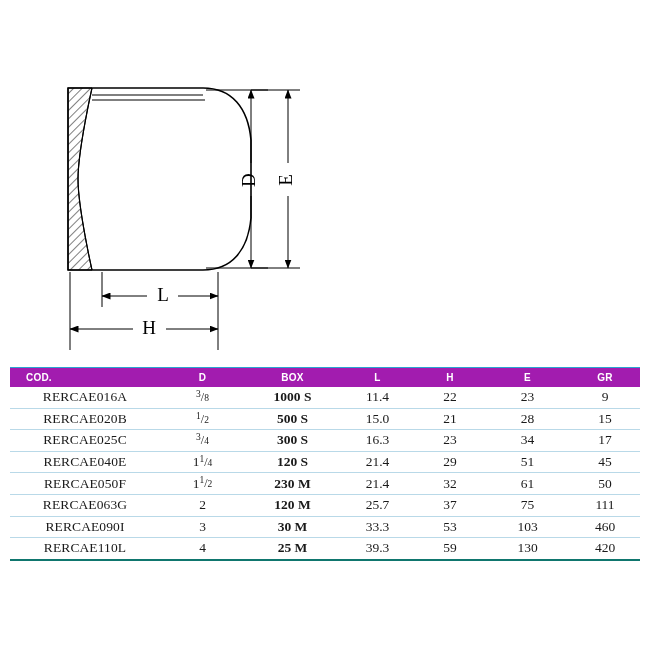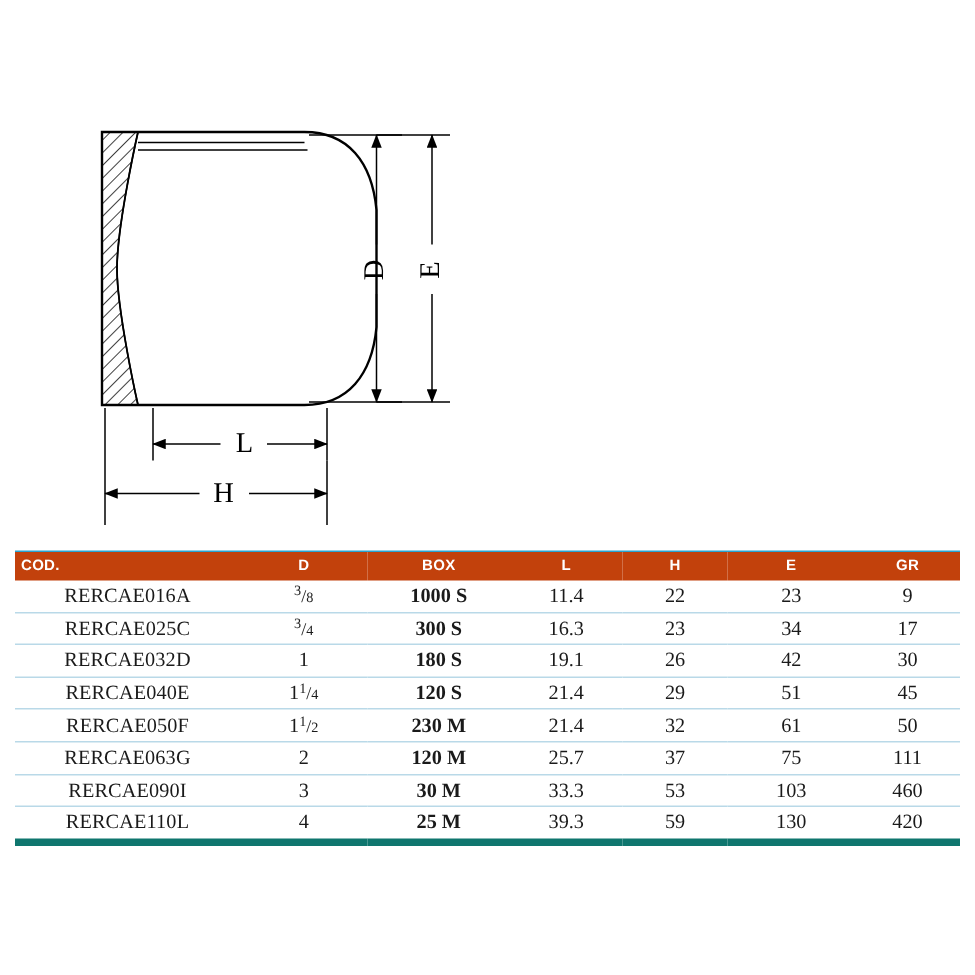--- a/index.html
+++ b/index.html
@@ -38,46 +38,46 @@
     top: 368px;
     width: 630px;
   }
   table.spec {
     border-collapse: collapse;
     width: 630px;
     table-layout: fixed;
     font-family: "Liberation Serif", serif;
   }
   table.spec thead th {
-    background: #c2410c;
+    background: #a21caf;
     color: #ffffff;
     font-size: 10px;
     font-weight: bold;
     font-family: "Liberation Sans", sans-serif;
     letter-spacing: .2px;
     height: 19px;
-    padding: 0 4px;
+    padding: 0 16px;
     border: none;
     text-align: center;
     vertical-align: middle;
   }
   table.spec thead th.left { text-align: left; }
   table.spec thead th.right { text-align: center; }
 
   table.spec tbody td {
     height: 20.6px;
     font-size: 13.5px;
     padding: 0 8px;
     border-bottom: 1px solid #b9d9e8;
     text-align: center;
     vertical-align: middle;
     white-space: nowrap;
   }
   table.spec tbody tr:last-child td {
-    border-bottom: 5px solid #0f766e;
+    border-bottom: 2px solid #0f766e;
   }
   td.cod { text-align: left; letter-spacing: .1px; }
   td.gr  { text-align: right; }
   td.box { text-align: right; padding-right: 26px; font-weight: bold; }
   td.dcol { text-align: center; }
 
   .frac {
     display: inline-block;
     font-size: 13.5px;
     line-height: 1;
@@ -196,38 +196,38 @@
           <tr>
             <td class="cod">RERCAE016A</td>
             <td class="dcol"><span class="frac"><sup>3</sup><span class="fracslash">/</span><sub>8</sub></span></td>
             <td class="box">1000 S</td>
             <td class="">11.4</td>
             <td class="">22</td>
             <td class="">23</td>
             <td class="gr">9</td>
           </tr>
           <tr>
+            <td class="cod">RERCAE020B</td>
+            <td class="dcol"><span class="frac"><sup>1</sup><span class="fracslash">/</span><sub>2</sub></span></td>
+            <td class="box">500 S</td>
+            <td class="">15.0</td>
+            <td class="">21</td>
+            <td class="">28</td>
+            <td class="gr">15</td>
+          </tr>
+          <tr>
             <td class="cod">RERCAE025C</td>
             <td class="dcol"><span class="frac"><sup>3</sup><span class="fracslash">/</span><sub>4</sub></span></td>
             <td class="box">300 S</td>
             <td class="">16.3</td>
             <td class="">23</td>
             <td class="">34</td>
             <td class="gr">17</td>
           </tr>
           <tr>
-            <td class="cod">RERCAE032D</td>
-            <td class="dcol">1</td>
-            <td class="box">180 S</td>
-            <td class="">19.1</td>
-            <td class="">26</td>
-            <td class="">42</td>
-            <td class="gr">30</td>
-          </tr>
-          <tr>
             <td class="cod">RERCAE040E</td>
             <td class="dcol">1<span class="frac"><sup>1</sup><span class="fracslash">/</span><sub>4</sub></span></td>
             <td class="box">120 S</td>
             <td class="">21.4</td>
             <td class="">29</td>
             <td class="">51</td>
             <td class="gr">45</td>
           </tr>
           <tr>
             <td class="cod">RERCAE050F</td>

